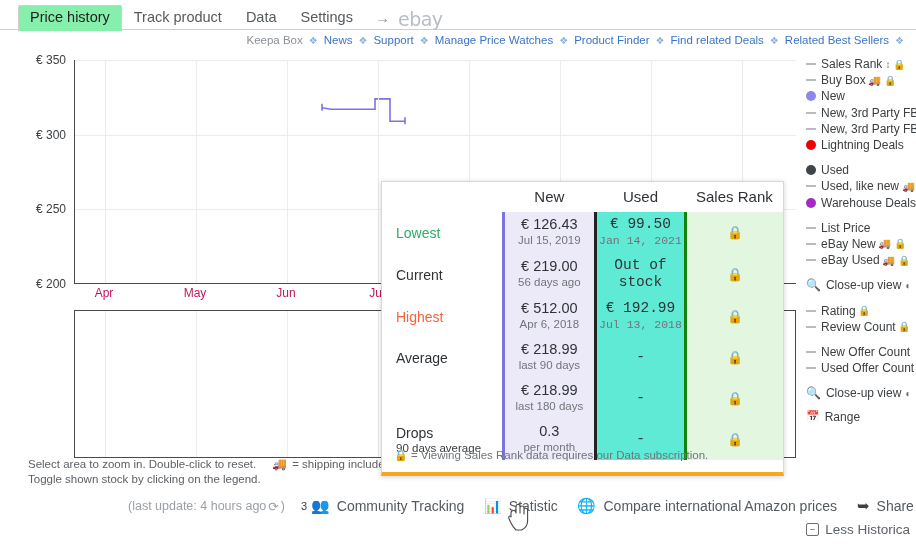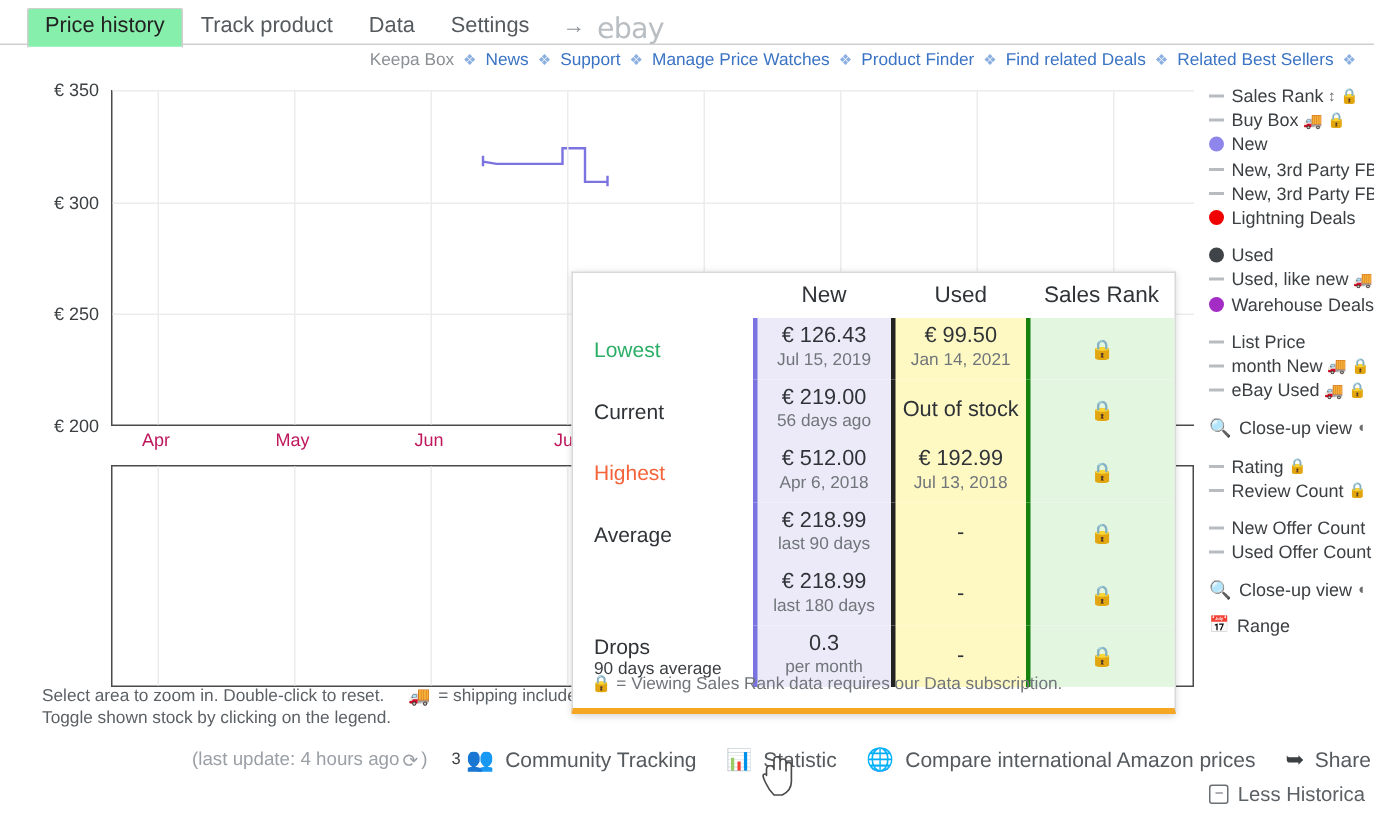--- a/index.html
+++ b/index.html
@@ -146,21 +146,21 @@
     font-size: 14px; color: #2f3337; text-align: left; padding-left: 14px;
     vertical-align: middle;
   }
   .rl.lowest  { color: #2bae66; }
   .rl.highest { color: #f4633a; }
   .rl small { display: block; font-size: 11.5px; color: #3c4043; margin-top: 1px; }
   .cell { text-align: center; vertical-align: middle; padding: 4px 0 5px 0; }
   .cell .v { font-size: 14.5px; color: #2f3337; line-height: 17px; }
   .cell .s { font-size: 11.5px; color: #70757a; line-height: 15px; }
   .cnew  { background: #eceaf8; border-left: 3px solid #7b73e0; }
-  .cused { background: #fef9c3; border-left: 3px solid #222222; }
+  .cused { background: #5eead4; border-left: 3px solid #222222; font-family: Liberation Mono, monospace; }
   .crank { background: #e2f6e0; border-left: 3px solid #16820e; text-align: center; }
   .crank .lock { font-size: 13px; color: #5a5a5a; }
   .popnote {
     position: absolute; left: 12px; bottom: 10px; font-size: 11.5px; color: #70757a;
     white-space: nowrap;
   }
   .popnote .lk { font-size: 11px; color: #5a5a5a; }
 
   
   .cursor { position: absolute; left: 508px; top: 504px; z-index: 40; pointer-events: none; }
@@ -295,21 +295,21 @@
         <span class="dot" style="background: rgb(163, 44, 196);"></span>
         <span class="leg-text">Warehouse Deals</span>
       </div>
       <div class="leg-gap"></div>
       <div class="leg">
         <span class="dash" style="background: rgb(184, 188, 192);"></span>
         <span class="leg-text">List Price</span>
       </div>
       <div class="leg">
         <span class="dash" style="background: rgb(184, 188, 192);"></span>
-        <span class="leg-text">month New</span>
+        <span class="leg-text">eBay New</span>
         <span class="mini">🚚</span>
         <span class="lockmini">🔒</span>
       </div>
       <div class="leg">
         <span class="dash" style="background: rgb(184, 188, 192);"></span>
         <span class="leg-text">eBay Used</span>
         <span class="mini">🚚</span>
         <span class="lockmini">🔒</span>
       </div>
       <div class="leg-gap"></div>

